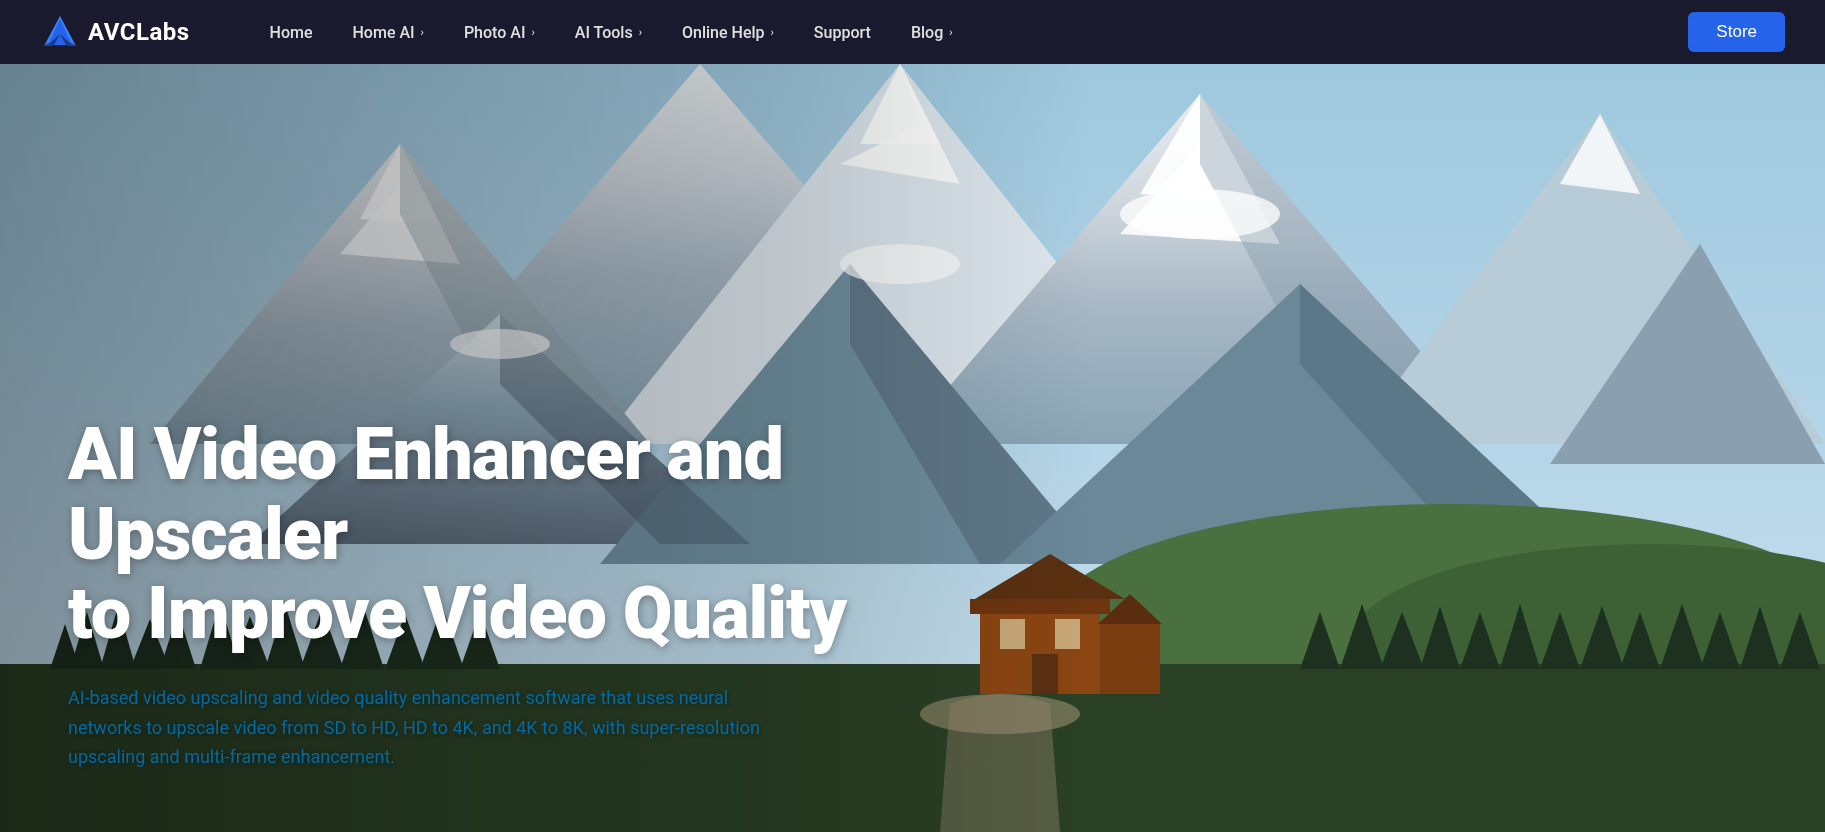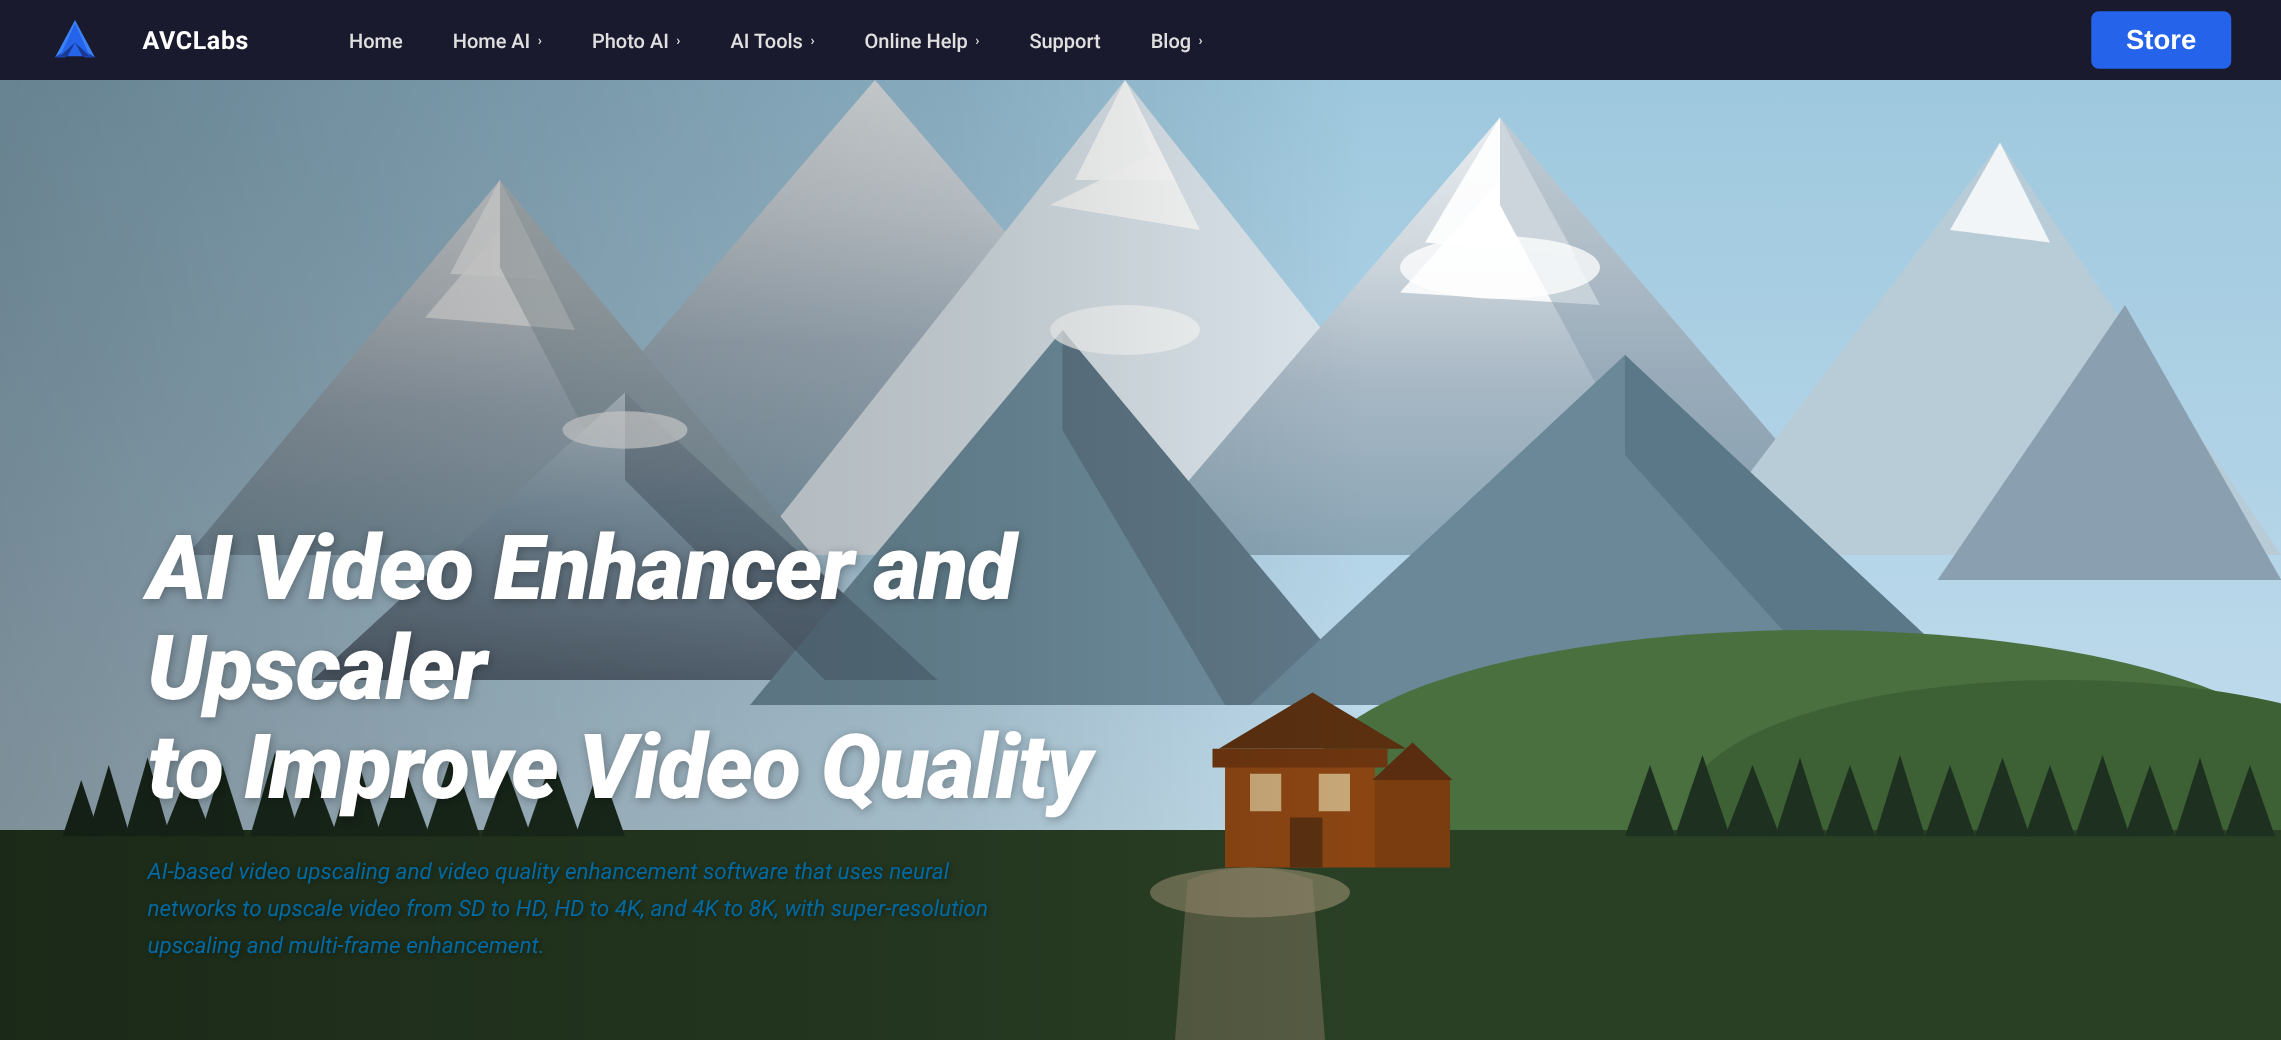--- a/index.html
+++ b/index.html
@@ -34,24 +34,23 @@
       cursor: pointer;
     }
 
     .logo-icon {
       width: 40px;
       height: 40px;
     }
 
     .logo-text {
       color: #ffffff;
-      font-size: 20px;
+      font-size: 24px;
       font-weight: 700;
       letter-spacing: 0.5px;
-      margin-left: 26px;
     }
 
     .nav-links {
       display: flex;
       align-items: center;
       gap: 0px;
       flex: 1;
     }
 
     .nav-item {
@@ -70,22 +69,22 @@
     }
 
     .nav-item .chevron {
       font-size: 11px;
       margin-left: 2px;
     }
 
     .nav-store-btn {
       background-color: #2563eb;
       color: #ffffff;
-      font-size: 22px;
-      font-weight: 700;
+      font-size: 17px;
+      font-weight: 400;
       padding: 10px 28px;
       border-radius: 6px;
       cursor: pointer;
       border: none;
       margin-left: auto;
       white-space: nowrap;
     }
 
     
     .hero {
@@ -117,23 +116,22 @@
         to right,
         rgba(0,0,0,0.35) 0%,
         rgba(0,0,0,0.15) 70%,
         rgba(0,0,0,0) 100%
       );
     }
 
     .hero-content {
       position: relative;
       z-index: 10;
-      padding: 0 0 60px 118px;
+      padding: 0 0 60px 68px;
       max-width: 900px;
-      font-style: italic;
     }
 
     .hero-title {
       font-size: 72px;
       font-weight: 900;
       color: #ffffff;
       line-height: 1.1;
       margin-bottom: 30px;
       text-shadow: 1px 2px 8px rgba(0,0,0,0.3);
       letter-spacing: -1px;

